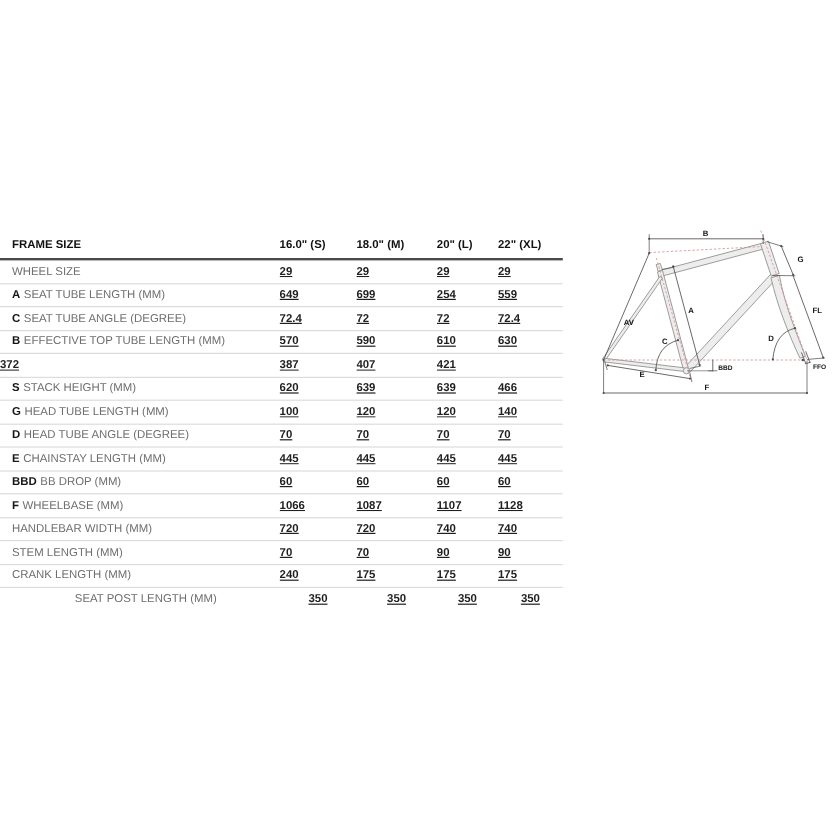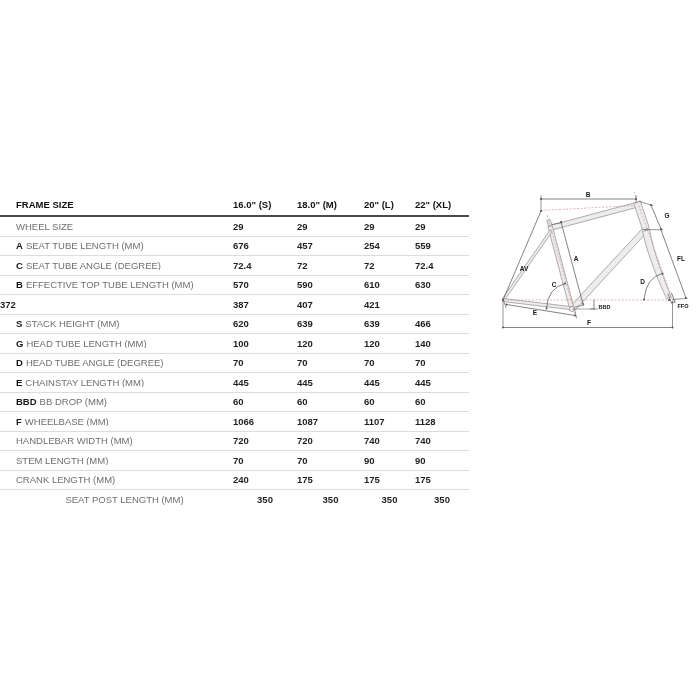--- a/index.html
+++ b/index.html
@@ -10,24 +10,24 @@
   
   .spec-table{position:absolute;left:0;top:195px;width:469px;}
   .thead,.trow{
     display:grid;grid-template-columns:233px 64px 67px 51px 54px;
     align-items:center;box-sizing:border-box;
   }
   .thead{height:22px;border-bottom:2px solid #4a4a4a;}
   .trow{height:19.5px;border-bottom:1px solid #dcdcdc;}
   .trow:last-child{border-bottom:none;text-align:center;}
   .cell{font-size:9.5px;line-height:1;white-space:nowrap;overflow:hidden;}
-  .label-cell{padding-left:16px;color:#6e6e6e;}
+  .label-cell{padding-left:10px;color:#6e6e6e;}
   .prefix{font-weight:700;color:#161616;}
   .prefix:not(:empty){margin-right:3px;}
-  .value-cell{font-weight:700;color:#1f1f1f;}
+  .value-cell{font-weight:700;color:#1f1f1f;text-decoration:underline;}
   .thead .cell{font-weight:700;color:#111111;}
   
   .frame-diagram{position:absolute;left:488px;top:178px;width:212px;height:158px;}
   .dim-label{font:700 6.5px "Liberation Sans",sans-serif;fill:#161616;}
   .dim-label.small{font-size:5.5px;}
 </style>
 </head>
 <body>
 
 <div class="spec-table">
@@ -41,22 +41,22 @@
   <div>
       <div class="trow">
         <div class="cell label-cell"><span class="prefix"></span><span>WHEEL SIZE</span></div>
         <div class="cell value-cell">29</div>
         <div class="cell value-cell">29</div>
         <div class="cell value-cell">29</div>
         <div class="cell value-cell">29</div>
       </div>
       <div class="trow">
         <div class="cell label-cell"><span class="prefix">A</span><span>SEAT TUBE LENGTH (MM)</span></div>
-        <div class="cell value-cell">676</div>
-        <div class="cell value-cell">457</div>
+        <div class="cell value-cell">649</div>
+        <div class="cell value-cell">699</div>
         <div class="cell value-cell">254</div>
         <div class="cell value-cell">559</div>
       </div>
       <div class="trow">
         <div class="cell label-cell"><span class="prefix">C</span><span>SEAT TUBE ANGLE (DEGREE)</span></div>
         <div class="cell value-cell">72.4</div>
         <div class="cell value-cell">72</div>
         <div class="cell value-cell">72</div>
         <div class="cell value-cell">72.4</div>
       </div>

